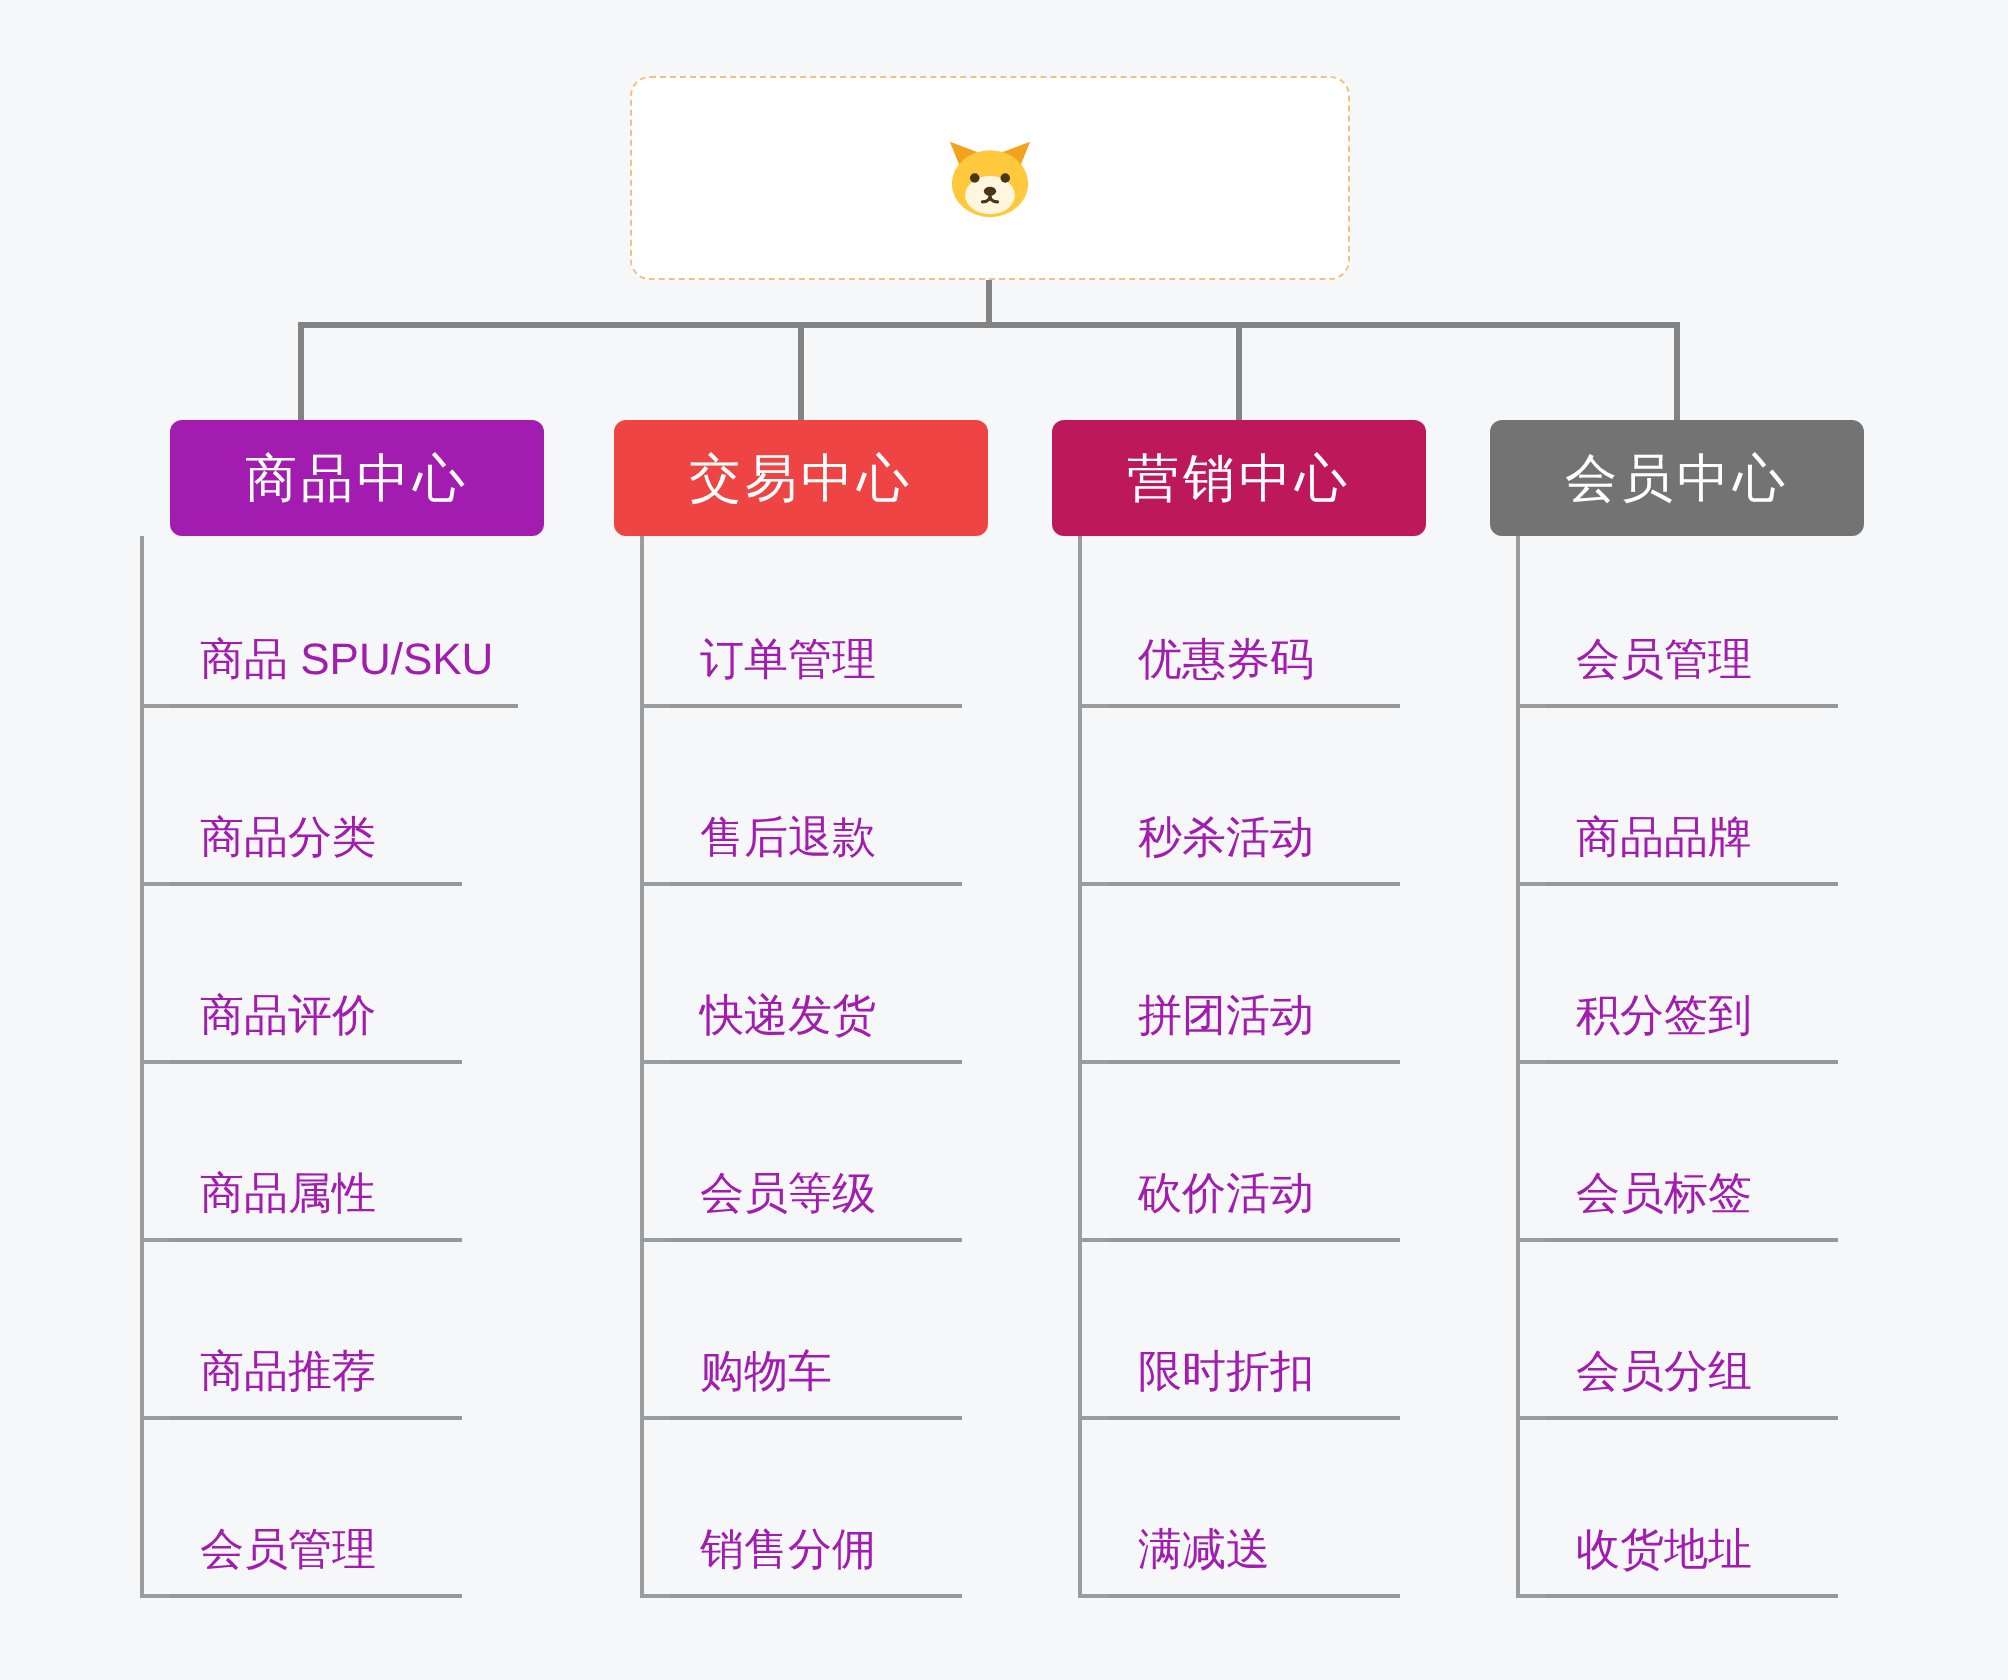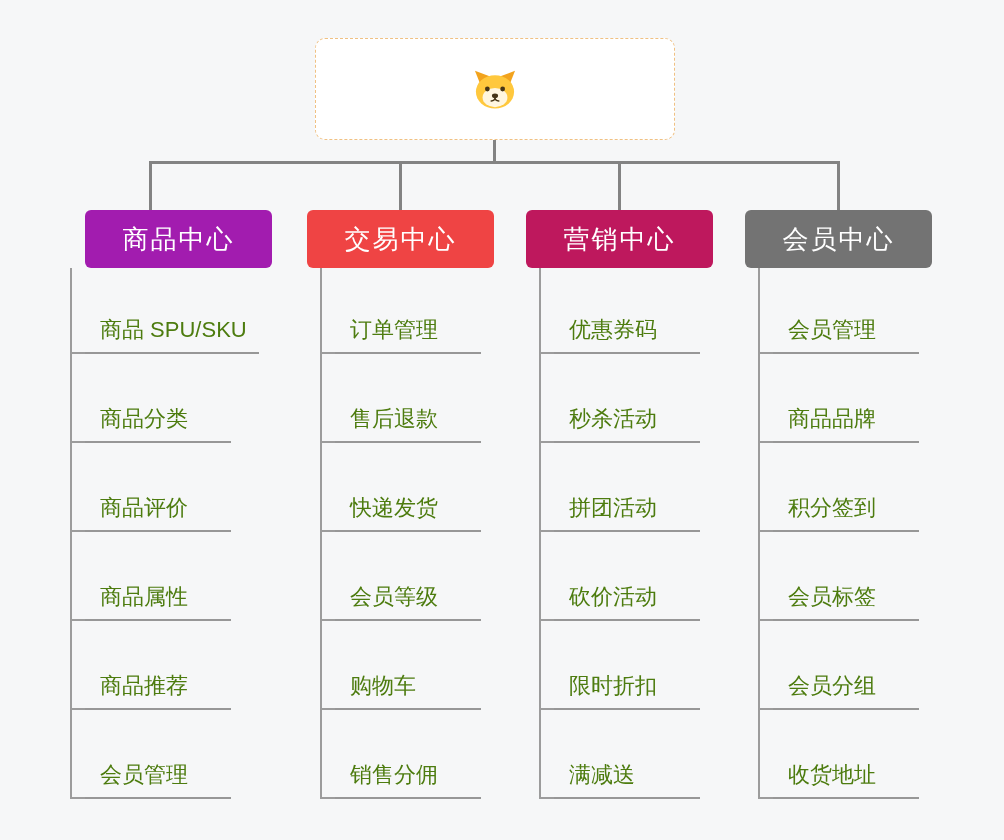--- a/index.html
+++ b/index.html
@@ -74,21 +74,21 @@
   .child {
     position: absolute;
     height: 38px;
     display: flex;
     align-items: flex-end;
     padding: 0 12px 7px 15px;
     min-width: 146px;
     white-space: nowrap;
     border-bottom: 2px solid #979797;
     font-size: 22px;
-    color: #4d7c0f;
+    color: #a21caf;
   }
 </style>
 </head>
 <body>
 
 <div class="canvas">
 
   <div class="root-node">
     <span class="dog-icon">
       <svg width="48" height="42" viewBox="0 0 48 44" aria-hidden="true">

